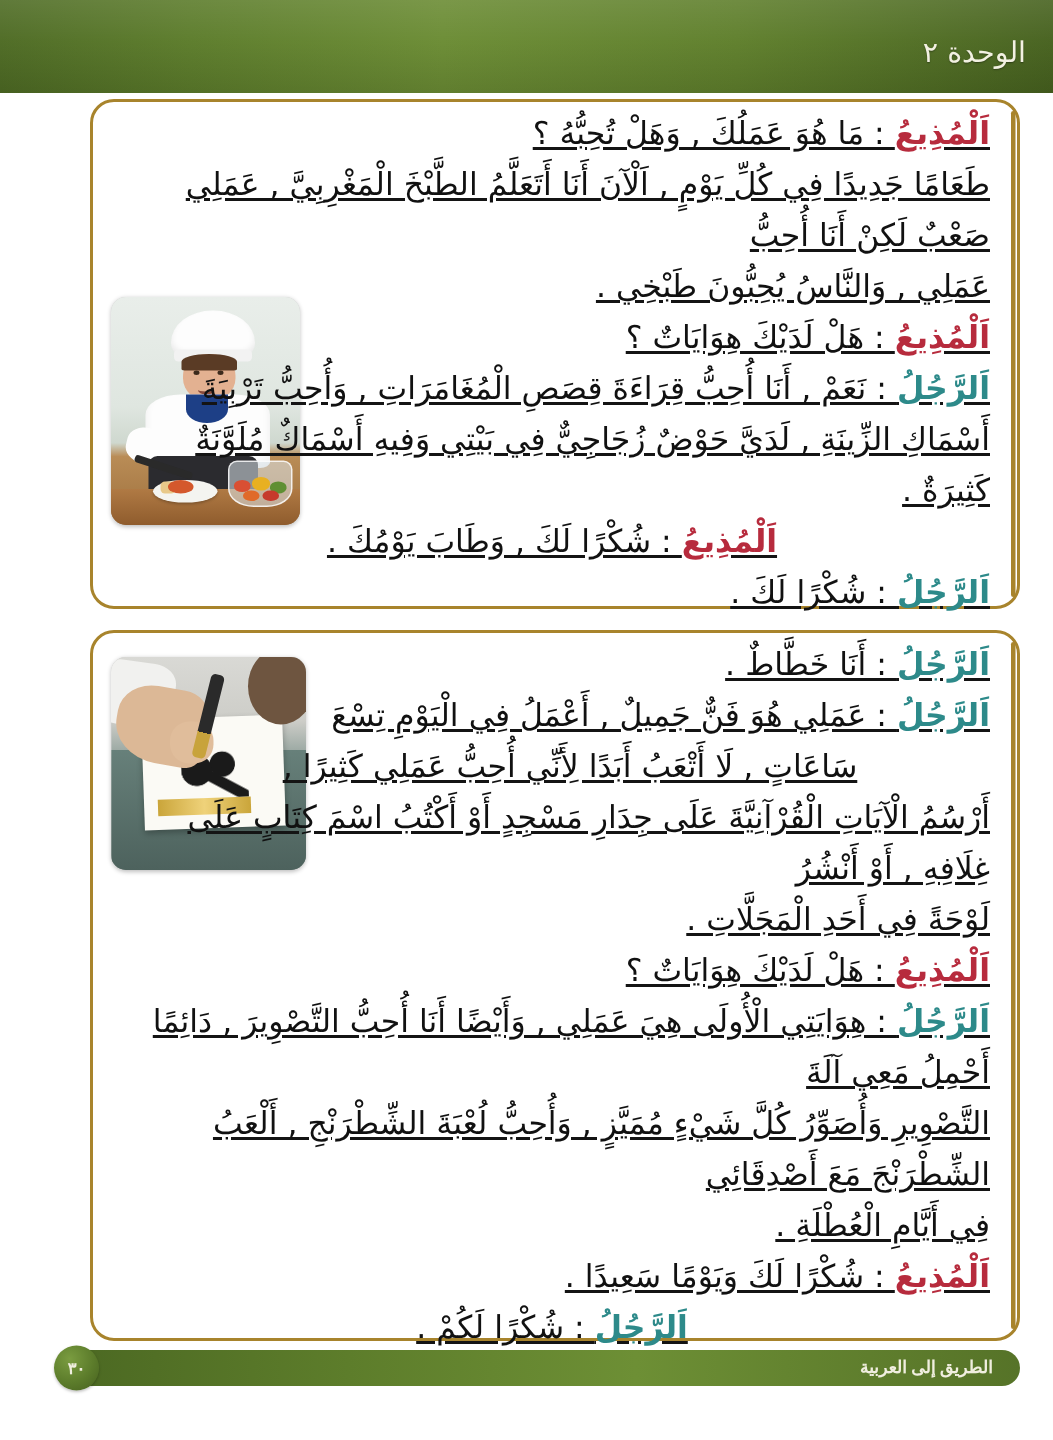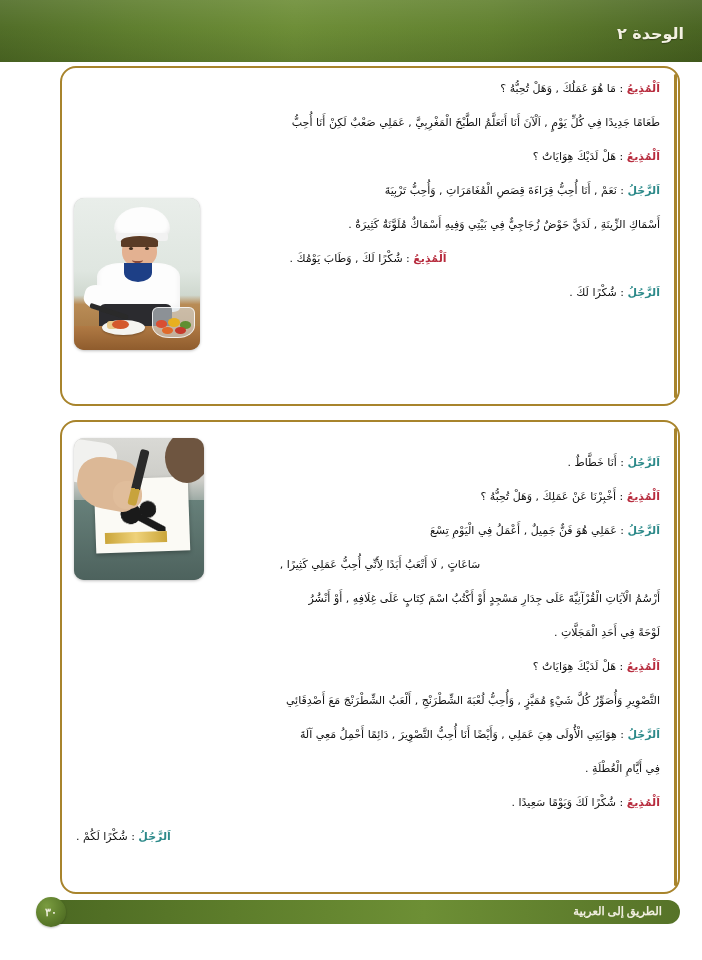--- a/index.html
+++ b/index.html
@@ -26,22 +26,22 @@
   }
   #header-shine {
     position: absolute; top: 0; left: 0;
     width: 702px; height: 62px;
     background: linear-gradient(180deg, rgba(255,255,255,0.10) 0%, rgba(255,255,255,0.02) 45%, rgba(0,0,0,0.10) 100%);
   }
   #unit-title {
     position: absolute;
     top: 24px; right: 18px;
     color: #f3f1e2;
-    font-size: 16px;
-    font-weight: bold;
+    font-size: 19px;
+    font-weight: normal;
     letter-spacing: 0.5px;
     direction: rtl;
     text-shadow: 0 1px 1px rgba(0,0,0,0.35);
   }
 
   
   .panel {
     position: absolute;
     border: 2px solid #a8842c;
     border-radius: 16px;
@@ -61,23 +61,24 @@
   }
 
   
   .dlg {
     position: absolute;
     right: 18px;
     left: 14px;
     direction: rtl;
     text-align: right;
     font-family: "DejaVu Sans", "Liberation Sans", sans-serif;
-    font-size: 11px;
+    font-size: 21px;
     line-height: 34px;
     color: #141414;
+    text-decoration: underline;
   }
   .line { white-space: normal; }
   .spk { font-weight: bold; }
   .spk.host   { color: #b72b3d; }
   .spk.man    { color: #2d8a8a; }
   .txt { color: #111111; }
 
   
   .photo {
     position: absolute;
@@ -228,20 +229,23 @@
     </div>
 
     <div class="dlg" style="top:4px;">
       <div class="line" style="text-align:right;">
         <span class="spk host">اَلْمُذِيعُ</span><span class="txt"> : مَا هُوَ عَمَلُكَ , وَهَلْ تُحِبُّهُ ؟</span>
       </div>
       <div class="line">
         <span class="txt">طَعَامًا جَدِيدًا فِي كُلِّ يَوْمٍ , اَلْآنَ أَنَا أَتَعَلَّمُ الطَّبْخَ الْمَغْرِبِيَّ , عَمَلِي صَعْبٌ لَكِنْ أَنَا أُحِبُّ</span>
       </div>
       <div class="line" style="text-align:right;">
+        <span class="txt">عَمَلِي , وَالنَّاسُ يُحِبُّونَ طَبْخِي .</span>
+      </div>
+      <div class="line" style="text-align:right;">
         <span class="spk host">اَلْمُذِيعُ</span><span class="txt"> : هَلْ لَدَيْكَ هِوَايَاتٌ ؟</span>
       </div>
       <div class="line" style="text-align:right; padding-left:18px;">
         <span class="spk man">اَلرَّجُلُ</span><span class="txt"> : نَعَمْ , أَنَا أُحِبُّ قِرَاءَةَ قِصَصِ الْمُغَامَرَاتِ , وَأُحِبُّ تَرْبِيَةَ</span>
       </div>
       <div class="line" style="text-align:right; padding-left:14px;">
         <span class="txt">أَسْمَاكِ الزِّينَةِ , لَدَيَّ حَوْضٌ زُجَاجِيٌّ فِي بَيْتِي وَفِيهِ أَسْمَاكٌ مُلَوَّنَةٌ كَثِيرَةٌ .</span>
       </div>
       <div class="line" style="text-align:center;">
         <span class="spk host">اَلْمُذِيعُ</span><span class="txt"> : شُكْرًا لَكَ , وَطَابَ يَوْمُكَ .</span>
@@ -262,54 +266,51 @@
         <div class="calli-gold"></div>
         <div class="calli-head"></div>
         <div class="calli-sleeve"></div>
         <div class="calli-arm"></div>
         <div class="calli-hand"></div>
         <div class="calli-pen"></div>
       </div>
     </div>
 
     <div class="dlg" style="top:4px;">
-      <div class="line" style="text-align:right;margin-top:20px;">
+      <div class="line" style="text-align:right;">
         <span class="spk man">اَلرَّجُلُ</span><span class="txt"> : أَنَا خَطَّاطٌ .</span>
-      </div>
-      <div class="line" style="text-align:right;">
-        <span class="spk host">اَلْمُذِيعُ</span><span class="txt"> : أَخْبِرْنَا عَنْ عَمَلِكَ , وَهَلْ تُحِبُّهُ ؟</span>
       </div>
       <div class="line" style="text-align:right; padding-left:20px;">
         <span class="spk man">اَلرَّجُلُ</span><span class="txt"> : عَمَلِي هُوَ فَنٌّ جَمِيلٌ , أَعْمَلُ فِي الْيَوْمِ تِسْعَ</span>
       </div>
       <div class="line" style="text-align:center; padding-left:24px;">
         <span class="txt">سَاعَاتٍ , لَا أَتْعَبُ أَبَدًا لِأَنِّي أُحِبُّ عَمَلِي كَثِيرًا ,</span>
       </div>
       <div class="line">
         <span class="txt">أَرْسُمُ الْآيَاتِ الْقُرْآنِيَّةَ عَلَى جِدَارِ مَسْجِدٍ أَوْ أَكْتُبُ اسْمَ كِتَابٍ عَلَى غِلَافِهِ , أَوْ أَنْشُرُ</span>
       </div>
       <div class="line" style="text-align:right;">
         <span class="txt">لَوْحَةً فِي أَحَدِ الْمَجَلَّاتِ .</span>
       </div>
       <div class="line" style="text-align:right;">
         <span class="spk host">اَلْمُذِيعُ</span><span class="txt"> : هَلْ لَدَيْكَ هِوَايَاتٌ ؟</span>
       </div>
       <div class="line">
+        <span class="spk man">اَلرَّجُلُ</span><span class="txt"> : هِوَايَتِي الْأُولَى هِيَ عَمَلِي , وَأَيْضًا أَنَا أُحِبُّ التَّصْوِيرَ , دَائِمًا أَحْمِلُ مَعِي آلَةَ</span>
+      </div>
+      <div class="line">
         <span class="txt">التَّصْوِيرِ وَأُصَوِّرُ كُلَّ شَيْءٍ مُمَيَّزٍ , وَأُحِبُّ لُعْبَةَ الشِّطْرَنْجِ , أَلْعَبُ الشِّطْرَنْجَ مَعَ أَصْدِقَائِي</span>
       </div>
-      <div class="line">
-        <span class="spk man">اَلرَّجُلُ</span><span class="txt"> : هِوَايَتِي الْأُولَى هِيَ عَمَلِي , وَأَيْضًا أَنَا أُحِبُّ التَّصْوِيرَ , دَائِمًا أَحْمِلُ مَعِي آلَةَ</span>
-      </div>
       <div class="line" style="text-align:right;">
         <span class="txt">فِي أَيَّامِ الْعُطْلَةِ .</span>
       </div>
       <div class="line" style="text-align:right;">
         <span class="spk host">اَلْمُذِيعُ</span><span class="txt"> : شُكْرًا لَكَ وَيَوْمًا سَعِيدًا .</span>
       </div>
-      <div class="line" style="text-align:left;">
+      <div class="line" style="text-align:center;">
         <span class="spk man">اَلرَّجُلُ</span><span class="txt"> : شُكْرًا لَكُمْ .</span>
       </div>
     </div>
   </div>
 
   <div id="footer-bar">
     <div id="page-number-badge">٣٠</div>
     <div id="footer-title">الطريق إلى العربية</div>
   </div>
 

